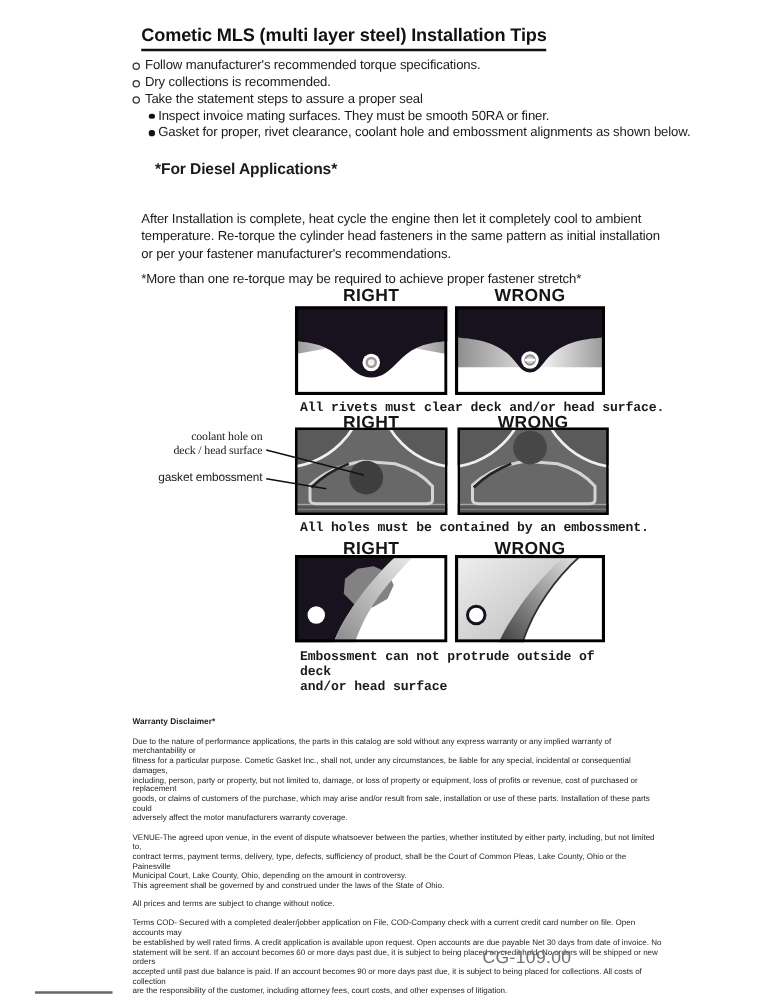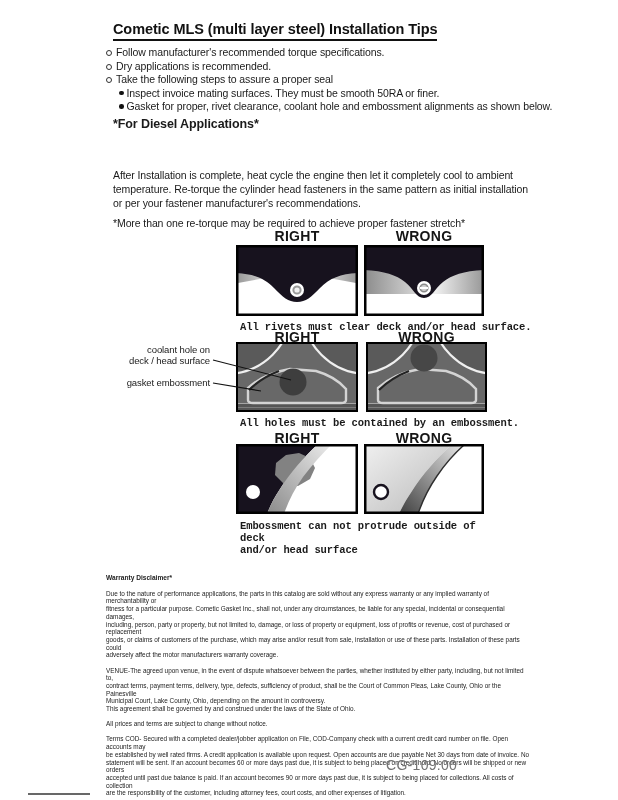--- a/index.html
+++ b/index.html
@@ -8,34 +8,34 @@
 
   .title{position:absolute;left:113px;top:21px;margin:0;font-size:14.5px;font-weight:bold;
          letter-spacing:-0.1px;color:#111;border-bottom:2px solid #111;padding-bottom:2px;}
 
   .tips{position:absolute;left:106px;top:46px;font-size:10.5px;line-height:13.5px;letter-spacing:-0.1px;}
   .tip-row{display:flex;align-items:flex-start;}
   .ring{flex:none;width:4px;height:4px;border:1px solid #333;border-radius:50%;margin:4px 4px 0 0;}
   .sub-row{margin-left:13px;}
   .dot{flex:none;width:4.5px;height:4.5px;background:#111;border-radius:50%;margin:4px 3px 0 0;}
 
-  .diesel-h{position:absolute;left:113px;top:117px;margin:0;font-size:12.5px;font-weight:bold;letter-spacing:-0.1px;}
+  .diesel-h{position:absolute;left:113px;top:117px;margin:11px;font-size:12.5px;font-weight:bold;letter-spacing:-0.1px;}
   .para{position:absolute;left:113px;width:432px;margin:0;font-size:10.5px;line-height:14px;
         letter-spacing:-0.1px;white-space:pre-line;}
   .p1{top:133px;} .p2{top:168px;} .p3{top:216px;}
 
   .dg-label{position:absolute;margin:0;text-align:center;font-size:14px;font-weight:bold;
             letter-spacing:0.3px;color:#151515;}
   .dg-img{position:absolute;line-height:0;}
   .dg-cap{position:absolute;margin:4px;font-size:10.5px;font-weight:bold;letter-spacing:-0.1px;
           white-space:pre-line;line-height:12px;font-family:Liberation Mono, monospace;}
 
   .ann{position:absolute;left:90px;width:120px;margin:0;text-align:right;font-size:9.5px;
        line-height:10.5px;letter-spacing:-0.1px;white-space:pre-line;}
-  .ann-coolant{top:345px;} .ann-emboss{top:378px;}
+  .ann-coolant{top:345px;font-family:Liberation Serif, serif;} .ann-emboss{top:378px;}
   .leader-overlay{position:absolute;left:0;top:0;width:618px;height:800px;pointer-events:none;}
 
   .disclaimer{position:absolute;left:106px;top:574px;width:426px;font-size:6.4px;line-height:7.7px;color:#222;}
   .disclaimer h3{margin:0 0 8px 0;font-size:6.6px;font-weight:bold;}
   .disclaimer p{margin:0 0 7.5px 0;white-space:pre-line;}
 
   .footer-code{position:absolute;left:386px;top:757px;margin:0;font-size:14px;letter-spacing:0.3px;color:#737373;}
   .scan-artifact{position:absolute;left:28px;top:793px;width:62px;height:2px;background:#4d4d4d;opacity:.85;}
 </style>
 </head>
@@ -45,25 +45,25 @@
 
   <h1 class="title">Cometic MLS (multi layer steel) Installation Tips</h1>
 
   <div class="tips">
     <div class="tip-row">
       <span class="ring"></span>
       <span>Follow manufacturer's recommended torque specifications.</span>
     </div>
     <div class="tip-row">
       <span class="ring"></span>
-      <span>Dry applications is recommended.</span>
+      <span>Dry collections is recommended.</span>
     </div>
     <div class="tip-row">
       <span class="ring"></span>
-      <span>Take the following steps to assure a proper seal</span>
+      <span>Take the statement steps to assure a proper seal</span>
     </div>
     <div class="tip-row sub-row">
       <span class="dot"></span>
       <span>Inspect invoice mating surfaces.  They must be smooth 50RA or finer.</span>
     </div>
     <div class="tip-row sub-row">
       <span class="dot"></span>
       <span>Gasket for proper, rivet clearance, coolant hole and embossment alignments as shown below.</span>
     </div>
   </div>

